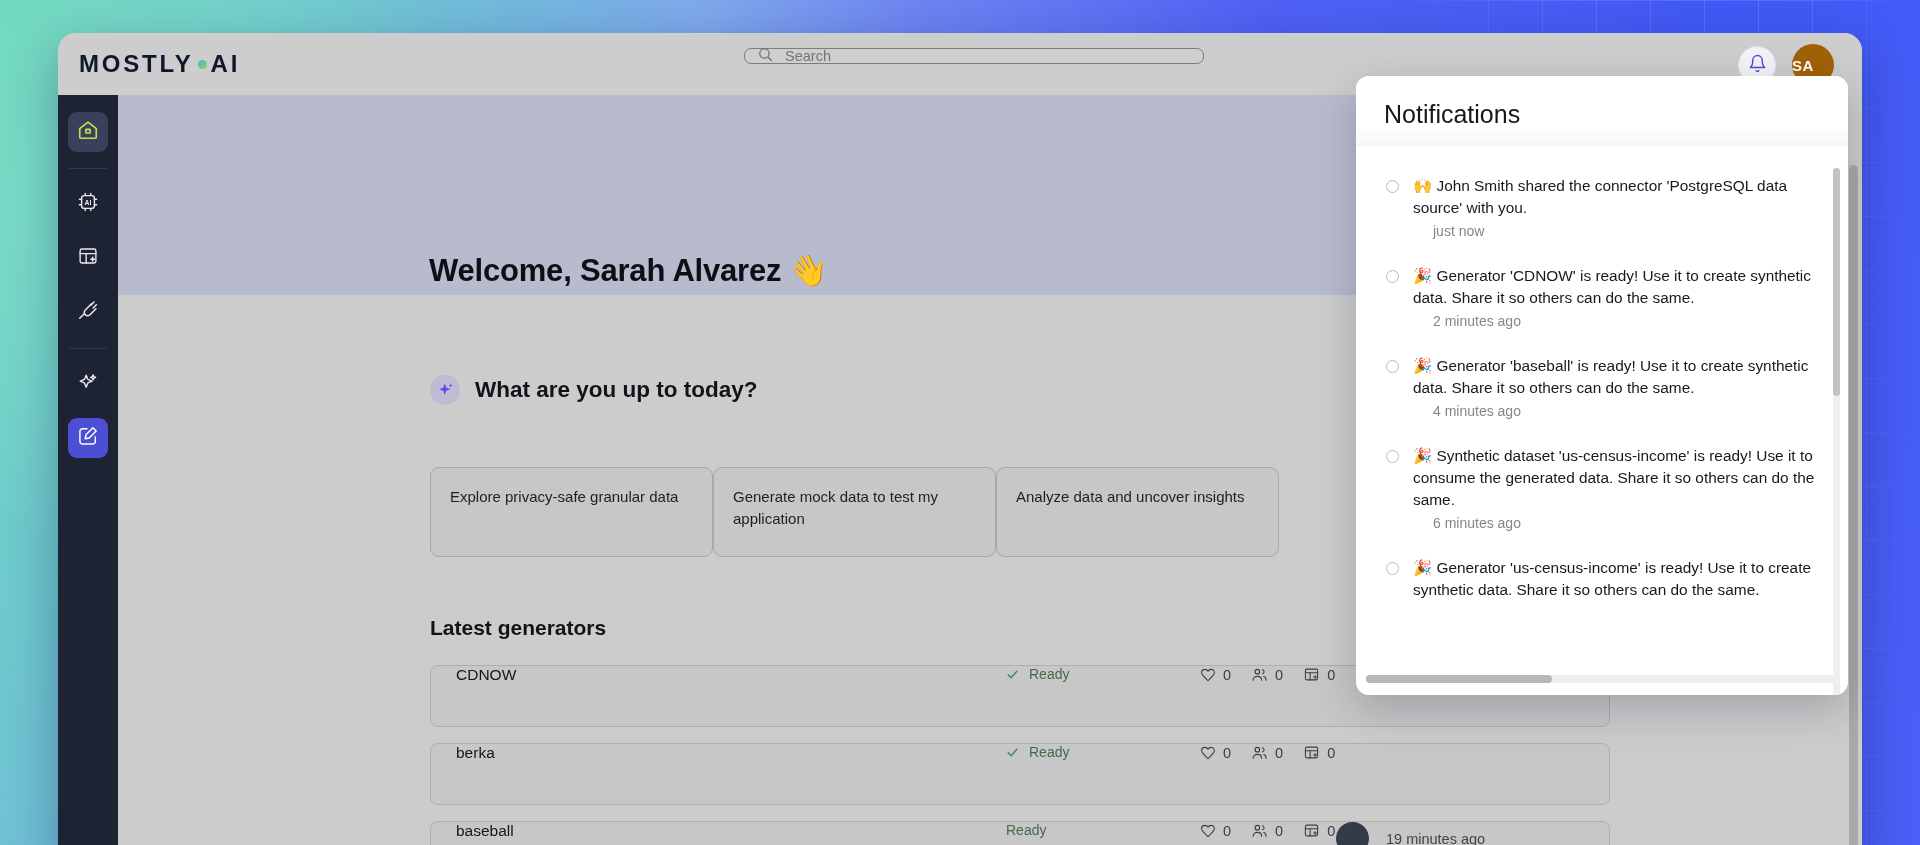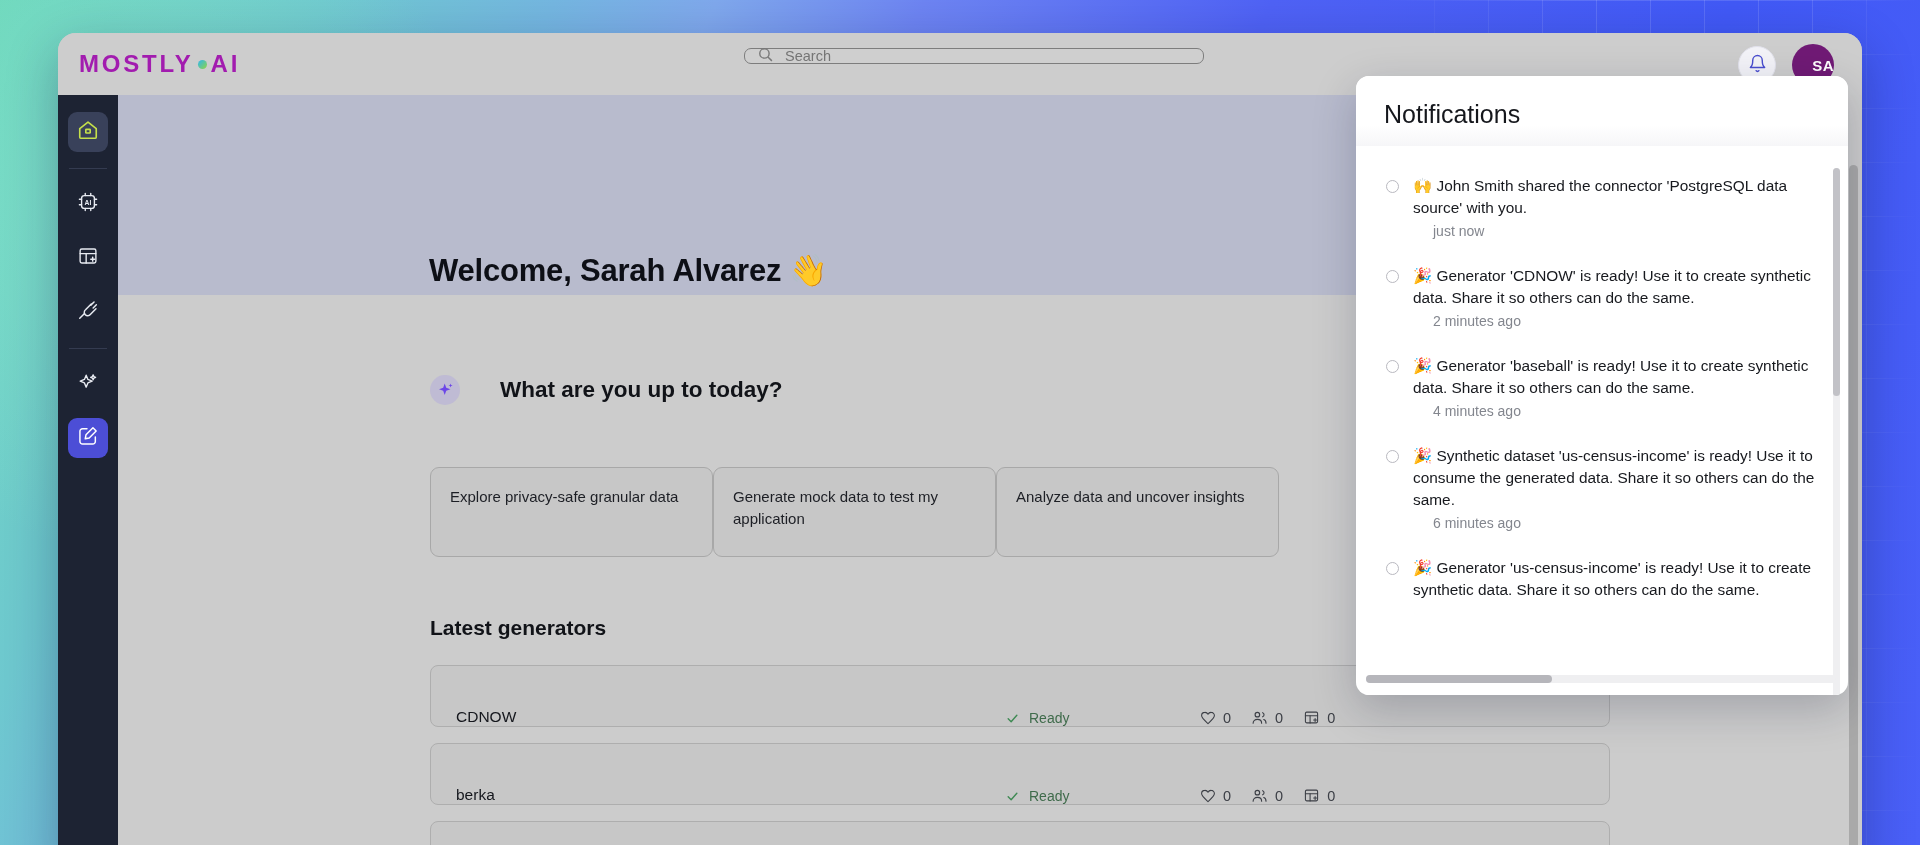--- a/index.html
+++ b/index.html
@@ -69,21 +69,21 @@
     background: #cdcdcd;
     display: flex;
     align-items: center;
     z-index: 5;
   }
   #brand-logo {
     margin-left: 21px;
     font-size: 24px;
     font-weight: 700;
     letter-spacing: 2.8px;
-    color: #a21caf;
+    color: #0f172a;
     display: flex;
     align-items: center;
     white-space: nowrap;
   }
   #brand-dot {
     display: inline-block;
     width: 9px; height: 9px;
     border-radius: 50%;
     margin: 0 4px;
     background: linear-gradient(135deg, #2fb6f0 0%, #8fd644 100%);
@@ -117,26 +117,26 @@
     background: #f3f3f8;
     border: 1px solid #e2e2ec;
     display: flex; align-items: center; justify-content: center;
     cursor: pointer;
   }
   #user-avatar {
     position: absolute;
     right: 28px; top: 11px;
     width: 42px; height: 42px;
     border-radius: 50%;
-    background: #701a75;
+    background: #a16207;
     color: #fff;
     font-size: 15px;
     font-weight: 600;
     letter-spacing: 0.4px;
-    display: flex; align-items: center; justify-content: flex-end;
+    display: flex; align-items: center; justify-content: flex-start;
     cursor: pointer;
   }
 
   
   #sidebar {
     position: absolute;
     left: 0; top: 62px;
     width: 60px; height: 774px;
     background: #1d2333;
     display: flex;
@@ -187,21 +187,20 @@
     position: absolute;
     left: 312px; top: 280px;
     display: flex;
     align-items: center;
     gap: 15px;
   }
   #today-title {
     font-size: 22.5px;
     font-weight: 600;
     color: #111318;
-    margin-left: 25px;
   }
   #sparkle-badge {
     width: 30px; height: 30px;
     border-radius: 50%;
     background: rgba(144,126,240,0.22);
     display: flex; align-items: center; justify-content: center;
   }
 
   #suggestion-row {
     position: absolute;
@@ -234,21 +233,21 @@
     display: flex;
     flex-direction: column;
     gap: 16px;
   }
   .gen-row {
     height: 62px;
     background: #c7c7c7;
     border: 1px solid #aeaeae;
     border-radius: 8px;
     display: flex;
-    align-items: flex-end;
+    align-items: flex-start;
     padding: 0 25px;
     cursor: pointer;
     position: relative;
   }
   .gen-name {
     font-size: 15.5px;
     color: #15171d;
     width: 550px;
   }
   .gen-status {

